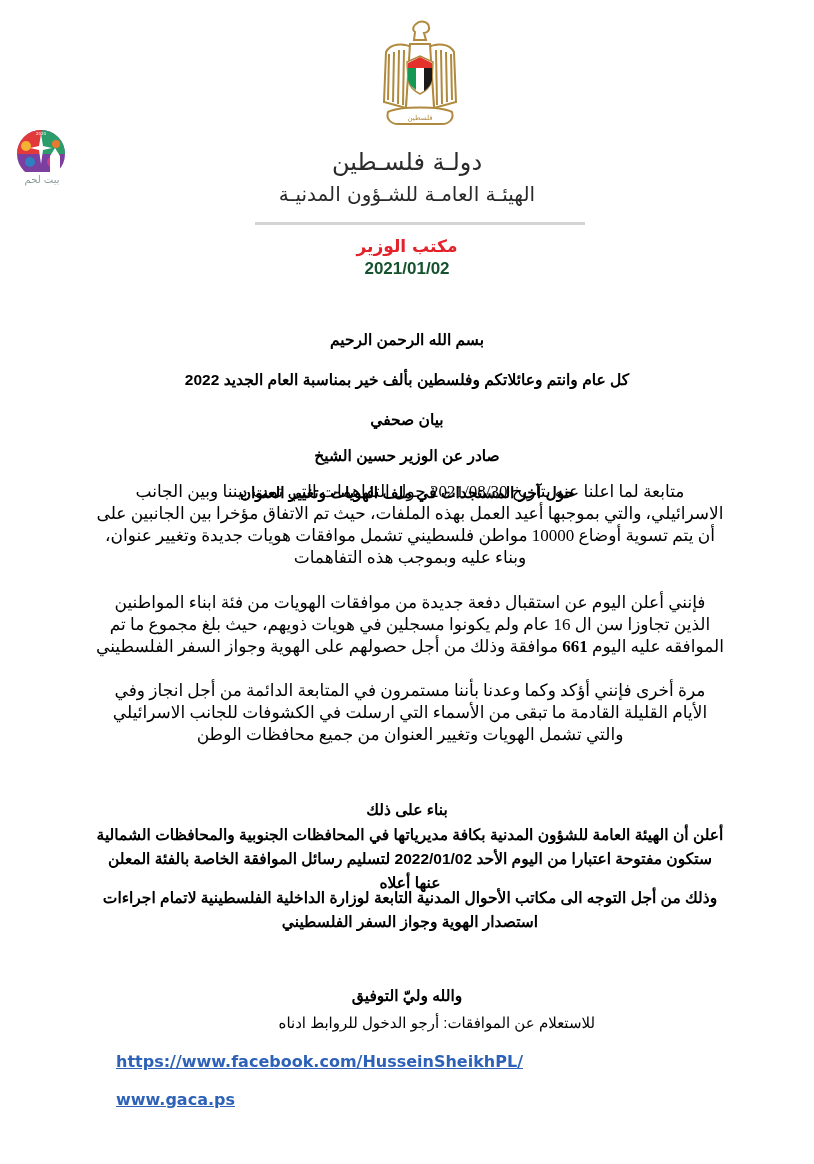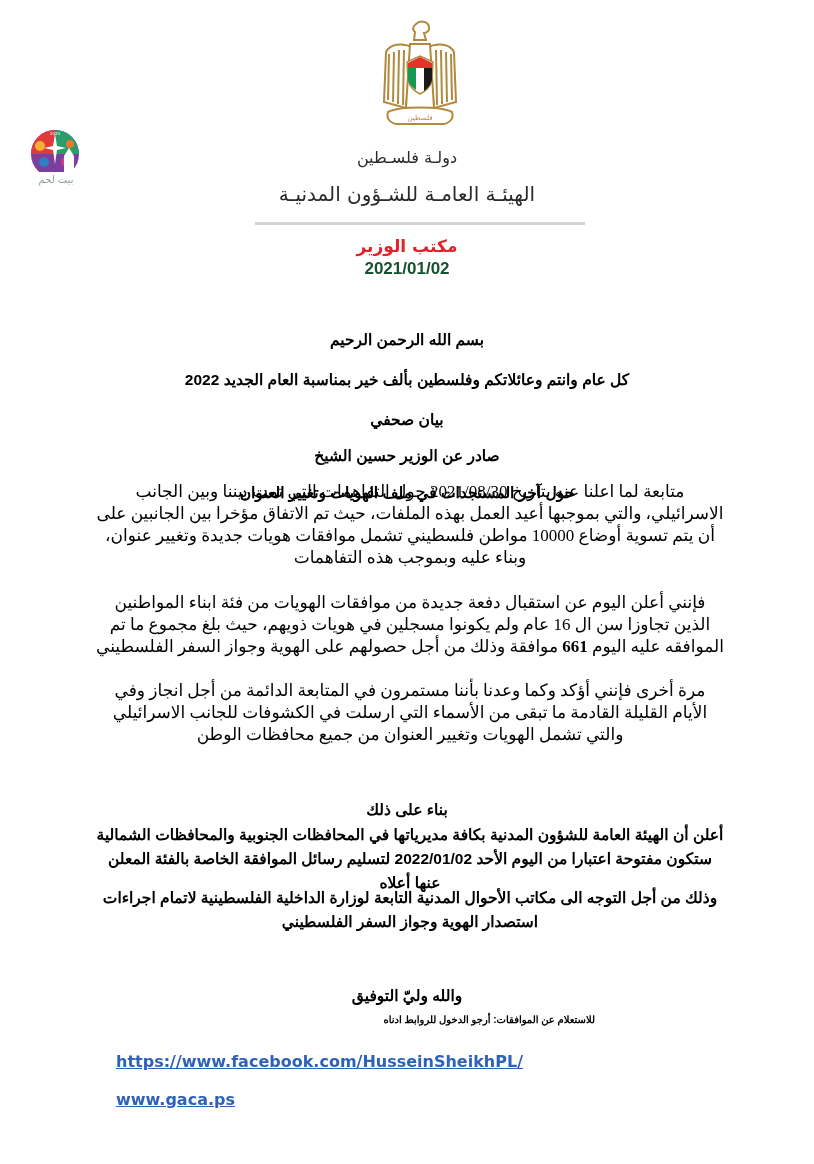--- a/index.html
+++ b/index.html
@@ -16,28 +16,28 @@
       color: #000;
     }
     .abs { position: absolute; }
 
     
     #emblem {
       left: 380px; top: 18px; width: 80px; height: 112px;
     }
     
     #seal {
-      left: 26px; top: 128px; width: 58px; height: 58px;
+      left: 12px; top: 128px; width: 58px; height: 58px;
     }
 
     #header-state {
       left: 0; width: 814px; top: 148px;
       text-align: center;
       font-family: "DejaVu Sans", sans-serif;
-      font-size: 16px;
+      font-size: 24px;
       color: #2a2a2a;
       direction: rtl;
     }
     #header-authority {
       left: 0; width: 814px; top: 182px;
       text-align: center;
       font-family: "DejaVu Sans", sans-serif;
       font-size: 20px;
       color: #2a2a2a;
       direction: rtl;
@@ -94,22 +94,22 @@
       font-size: 15.5px;
       line-height: 24px;
       direction: rtl;
       color: #000;
     }
 
     #inquiry-label {
       left: 0; width: 595px; top: 1014px;
       text-align: right;
       font-family: "Liberation Sans", sans-serif;
-      font-weight: bold;
-      font-size: 10px;
+      font-weight: normal;
+      font-size: 15px;
       direction: rtl;
     }
     .link {
       left: 116px;
       font-family: "DejaVu Sans", sans-serif;
       font-weight: bold;
       font-size: 16px;
       color: #2e62b8;
       text-decoration: underline;
       cursor: pointer;

